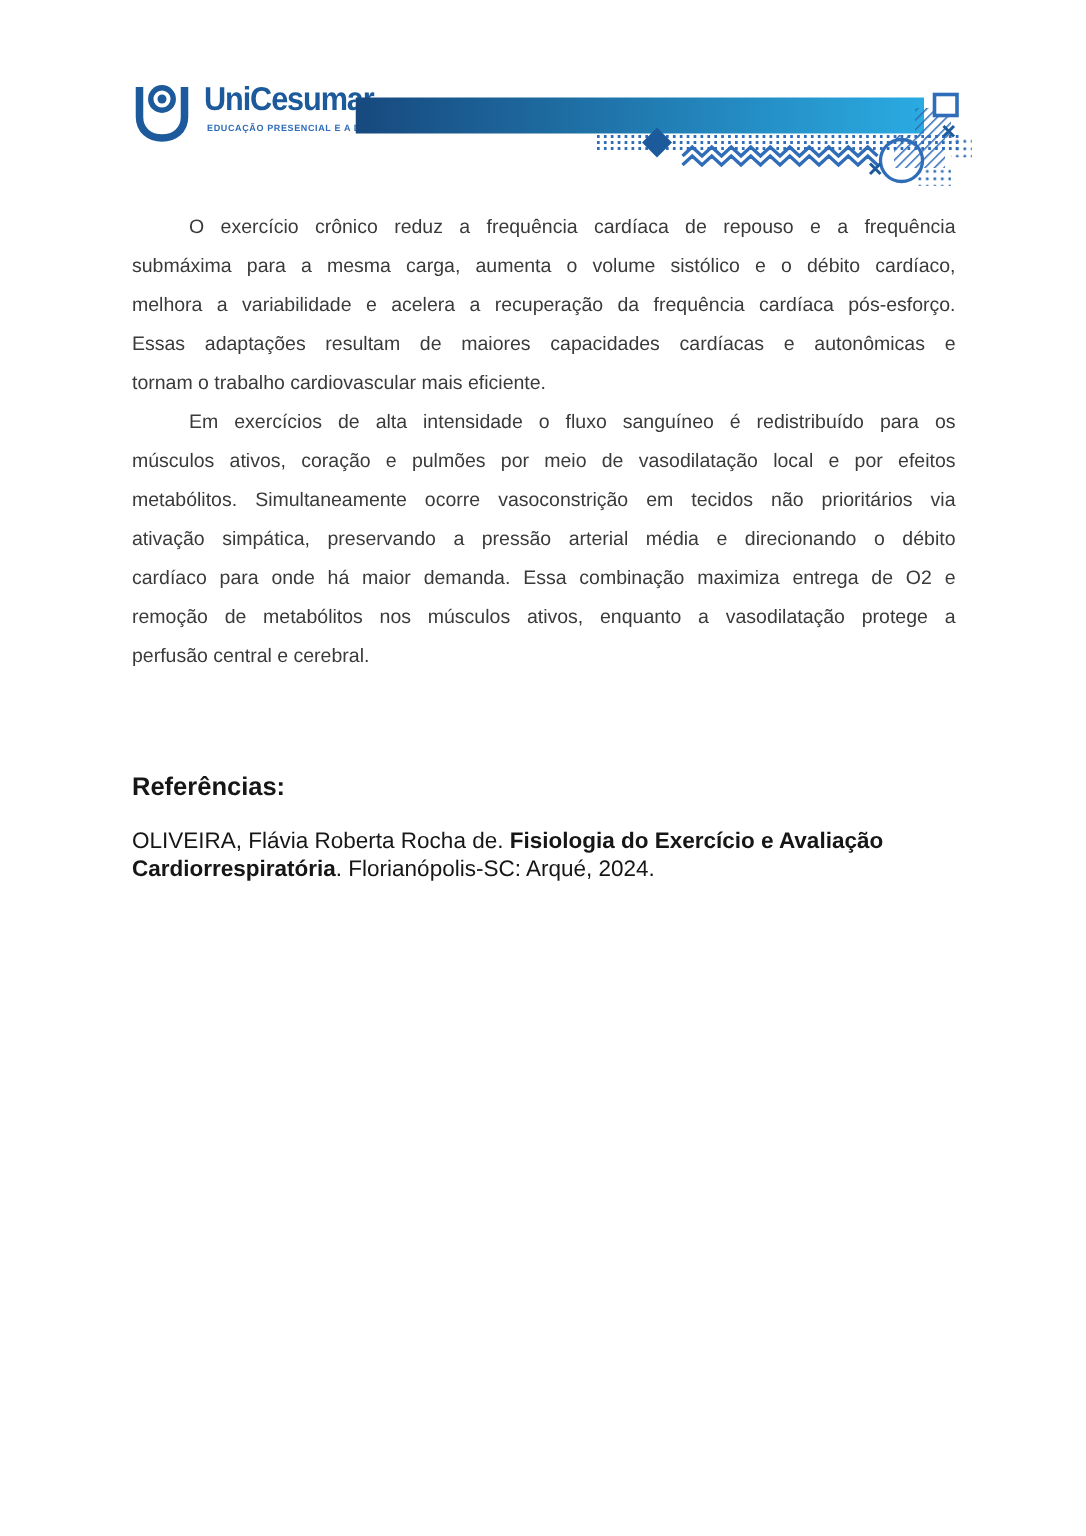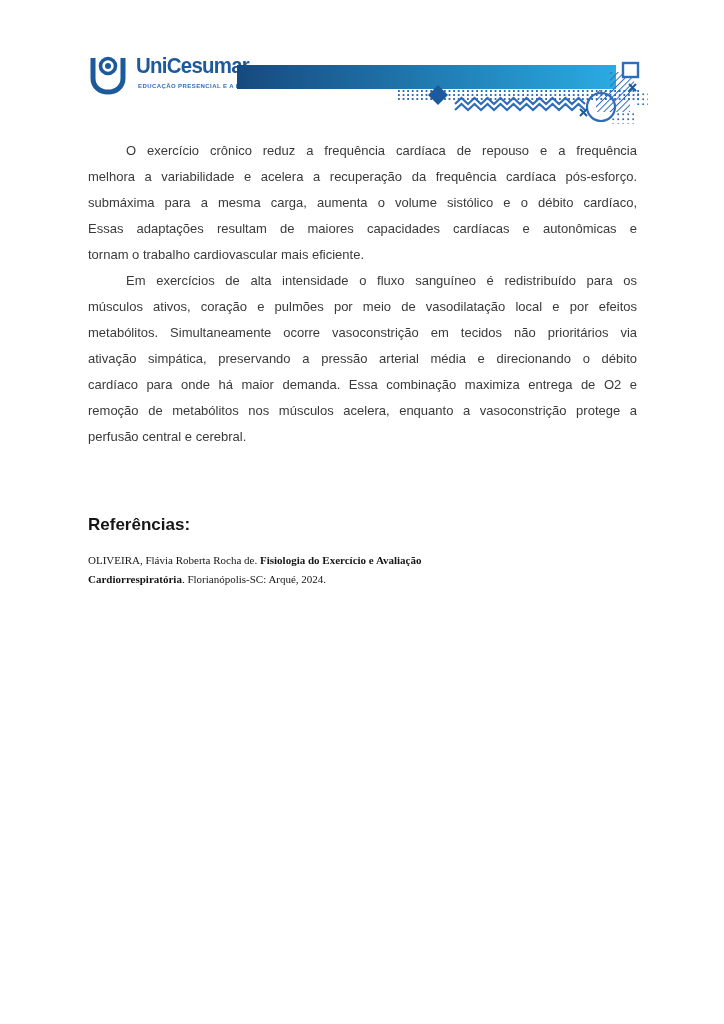--- a/index.html
+++ b/index.html
@@ -72,24 +72,23 @@
   
   .refs-heading {
     margin-top: 66px;
     font-size: 17px;
     font-weight: 700;
     color: #161616;
     line-height: 18px;
   }
   .ref-entry {
     margin-top: 17px;
-    font-size: 11px;
+    font-size: 15px;
     color: #161616;
     line-height: 19px;
-    font-family: Liberation Serif, serif;
   }
   .ref-line { white-space: nowrap; }
   .ref-bold { font-weight: 700; }
 </style>
 </head>
 <body>
 
 <div class="page">
 
   <div class="logo">
@@ -145,33 +144,33 @@
     <g stroke="#1d5a9b" stroke-width="2">
       <path d="M392 26 l7 7 M399 26 l-7 7"></path>
       <path d="M343 51 l7 7 M350 51 l-7 7"></path>
     </g>
   </svg>
 
   <div class="content">
 
     <div class="para">
       <div class="line first">O exercício crônico reduz a frequência cardíaca de repouso e a frequência</div>
+      <div class="line">submáxima para a mesma carga, aumenta o volume sistólico e o débito cardíaco,</div>
       <div class="line">melhora a variabilidade e acelera a recuperação da frequência cardíaca pós-esforço.</div>
-      <div class="line">submáxima para a mesma carga, aumenta o volume sistólico e o débito cardíaco,</div>
       <div class="line">Essas adaptações resultam de maiores capacidades cardíacas e autonômicas e</div>
       <div class="line last">tornam o trabalho cardiovascular mais eficiente.</div>
     </div>
 
     <div class="para">
       <div class="line first">Em exercícios de alta intensidade o fluxo sanguíneo é redistribuído para os</div>
       <div class="line">músculos ativos, coração e pulmões por meio de vasodilatação local e por efeitos</div>
       <div class="line">metabólitos. Simultaneamente ocorre vasoconstrição em tecidos não prioritários via</div>
       <div class="line">ativação simpática, preservando a pressão arterial média e direcionando o débito</div>
       <div class="line">cardíaco para onde há maior demanda. Essa combinação maximiza entrega de O2 e</div>
-      <div class="line">remoção de metabólitos nos músculos acelera, enquanto a vasoconstrição protege a</div>
+      <div class="line">remoção de metabólitos nos músculos ativos, enquanto a vasodilatação protege a</div>
       <div class="line last">perfusão central e cerebral.</div>
     </div>
 
     <div class="refs-heading">Referências:</div>
 
     <div class="ref-entry">
       <div class="ref-line"><span>OLIVEIRA, Flávia Roberta Rocha de. </span><span class="ref-bold">Fisiologia do Exercício e Avaliação</span></div>
       <div class="ref-line"><span class="ref-bold">Cardiorrespiratória</span><span>. Florianópolis-SC: Arqué, 2024.</span></div>
     </div>
 

